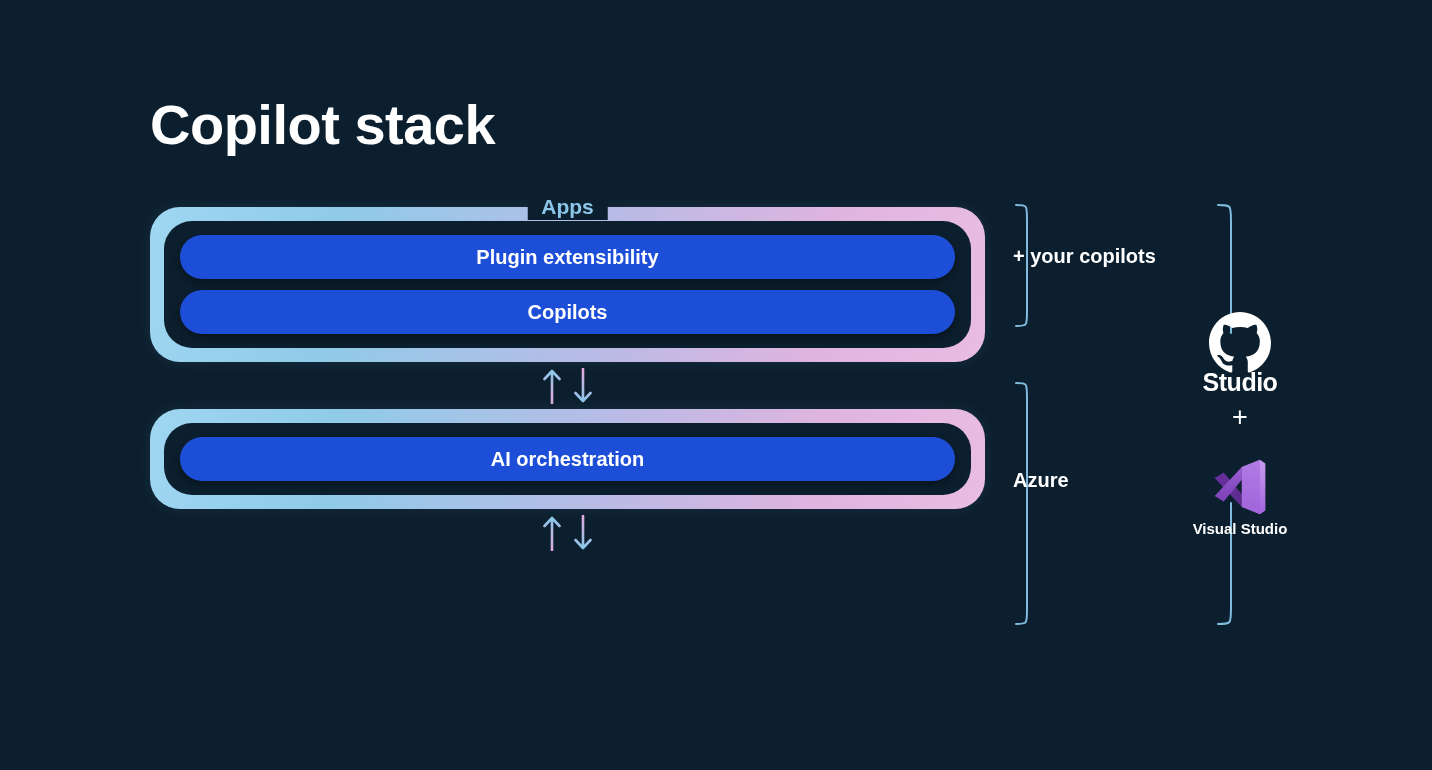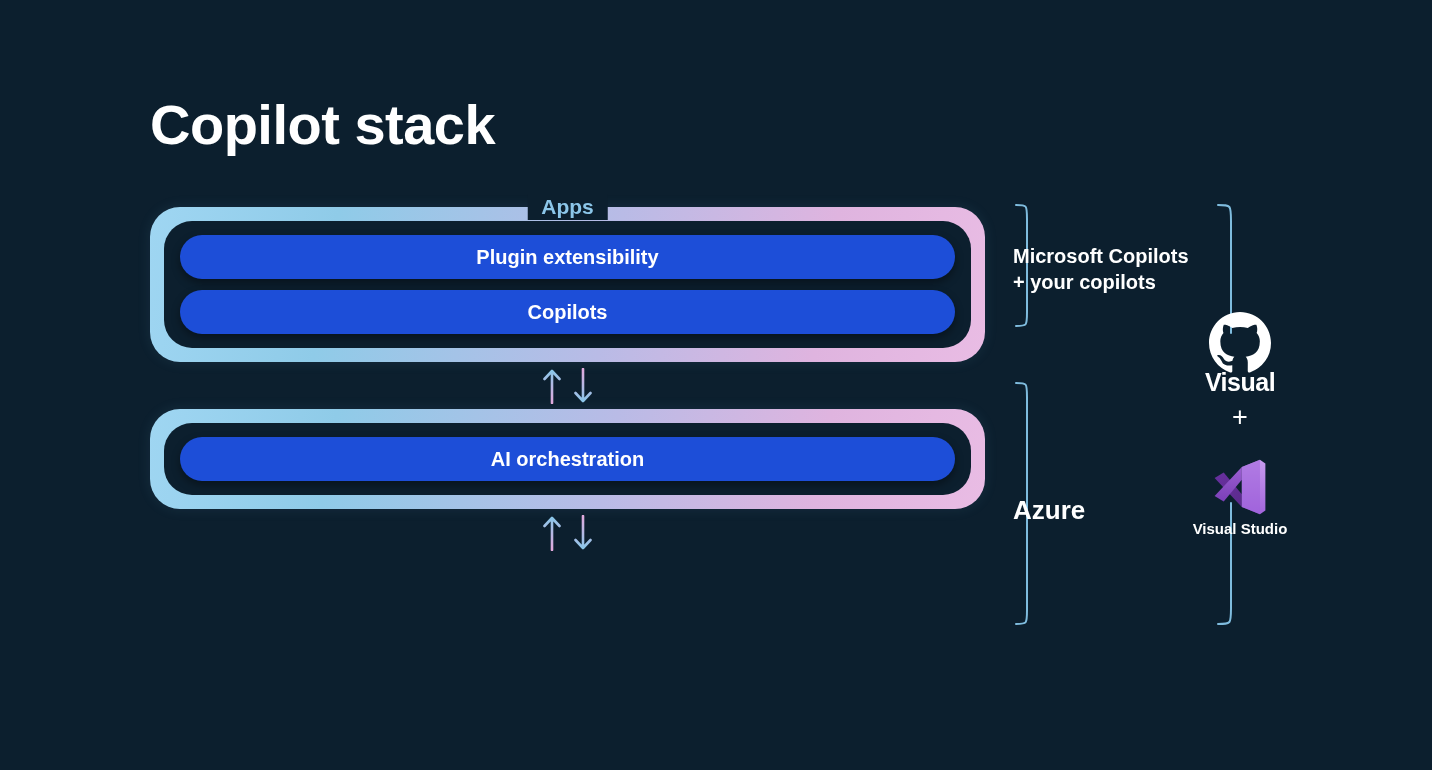--- a/index.html
+++ b/index.html
@@ -106,21 +106,21 @@
   #tools-brace     { left: 1215px; top: 203px; }
 
   .annot-label {
     position: absolute;
     color: #ffffff;
     font-weight: 700;
     white-space: nowrap;
     line-height: 1.28;
   }
   #copilots-label { left: 1013px; top: 244px; font-size: 20px; }
-  #azure-label    { left: 1013px; top: 494px; font-size: 26px; }
+  #azure-label    { left: 1013px; top: 468px; font-size: 20px; }
 
   
   .logo-block {
     position: absolute;
     display: flex;
     flex-direction: column;
     align-items: center;
     width: 140px;
   }
   #github-logo { left: 1170px; top: 312px; }
@@ -212,40 +212,39 @@
     </div>
 
 
   </div>
 
   <svg class="brace" id="copilots-brace" width="26" height="125" viewBox="0 0 26 125">
     <path d="M2 2 C 13 2, 13 2, 13 16 L13 109 C13 123, 13 123, 2 123" fill="none" stroke="#7fbcde" stroke-width="2" stroke-linecap="round"></path>
   </svg>
 
   <div class="annot-label" id="copilots-label">
-    <div>Microsoft Copilots</div>
     <div>+ your copilots</div>
   </div>
 
   <svg class="brace" id="azure-brace" width="26" height="245" viewBox="0 0 26 245">
     <path d="M2 2 C 13 2, 13 2, 13 16 L13 229 C13 243, 13 243, 2 243" fill="none" stroke="#7fbcde" stroke-width="2" stroke-linecap="round"></path>
   </svg>
 
   <div class="annot-label" id="azure-label">Azure</div>
 
   <svg class="brace" id="tools-brace" width="30" height="425" viewBox="0 0 30 425">
     <path d="M3 2 C 16 2, 16 2, 16 18 L16 130" fill="none" stroke="#7fbcde" stroke-width="2" stroke-linecap="round"></path>
     <path d="M16 300 L16 405 C16 421, 16 421, 3 421" fill="none" stroke="#7fbcde" stroke-width="2" stroke-linecap="round"></path>
   </svg>
 
   <div class="logo-block" id="github-logo">
     <svg width="62" height="62" viewBox="0 0 16 16">
       <path fill="#ffffff" d="M8 0C3.58 0 0 3.58 0 8c0 3.54 2.29 6.53 5.47 7.59.4.07.55-.17.55-.38 0-.19-.01-.82-.01-1.49-2.01.37-2.53-.49-2.69-.94-.09-.23-.48-.94-.82-1.13-.28-.15-.68-.52-.01-.53.63-.01 1.08.58 1.23.82.72 1.21 1.87.87 2.33.66.07-.52.28-.87.51-1.07-1.78-.2-3.64-.89-3.64-3.95 0-.87.31-1.59.82-2.15-.08-.2-.36-1.02.08-2.12 0 0 .67-.21 2.2.82.64-.18 1.32-.27 2-.27s1.36.09 2 .27c1.53-1.04 2.2-.82 2.2-.82.44 1.1.16 1.92.08 2.12.51.56.82 1.27.82 2.15 0 3.07-1.87 3.75-3.65 3.95.29.25.54.73.54 1.48 0 1.07-.01 1.93-.01 2.2 0 .21.15.46.55.38A8.01 8.01 0 0 0 16 8c0-4.42-3.58-8-8-8z"></path>
     </svg>
-    <div class="logo-caption">Visual</div>
+    <div class="logo-caption">Studio</div>
   </div>
 
   <div id="plus-separator">+</div>
 
   <div class="logo-block" id="vs-logo">
     <svg width="58" height="58" viewBox="0 0 64 64">
       <defs>
         <linearGradient id="vsDark" x1="0" y1="0" x2="1" y2="1">
           <stop offset="0%" stop-color="#68309f"></stop>
             <stop offset="100%" stop-color="#5b2b8c"></stop>

